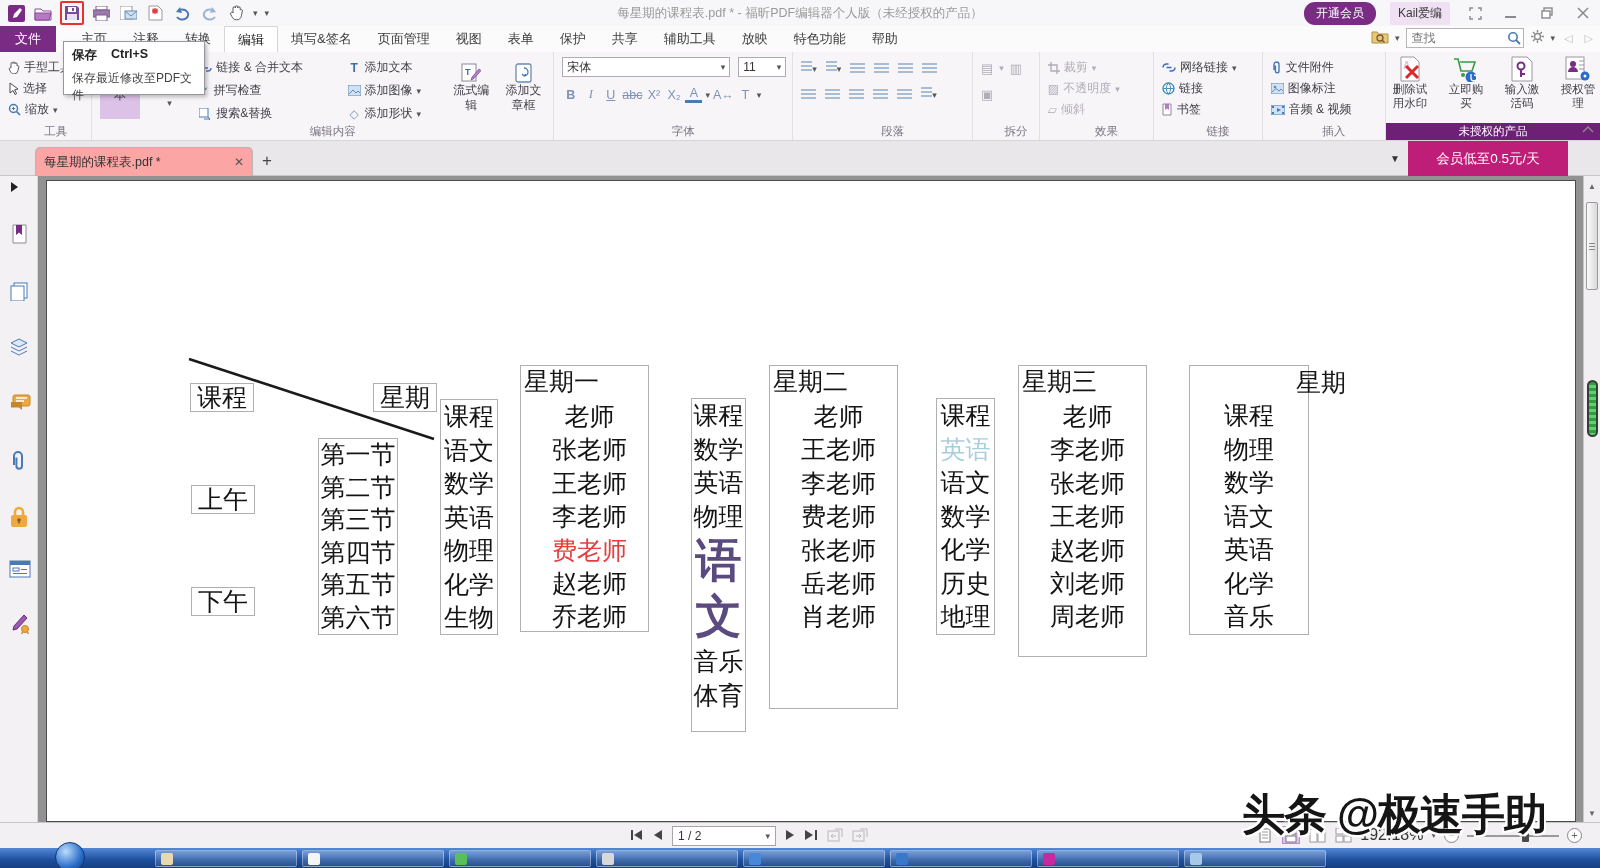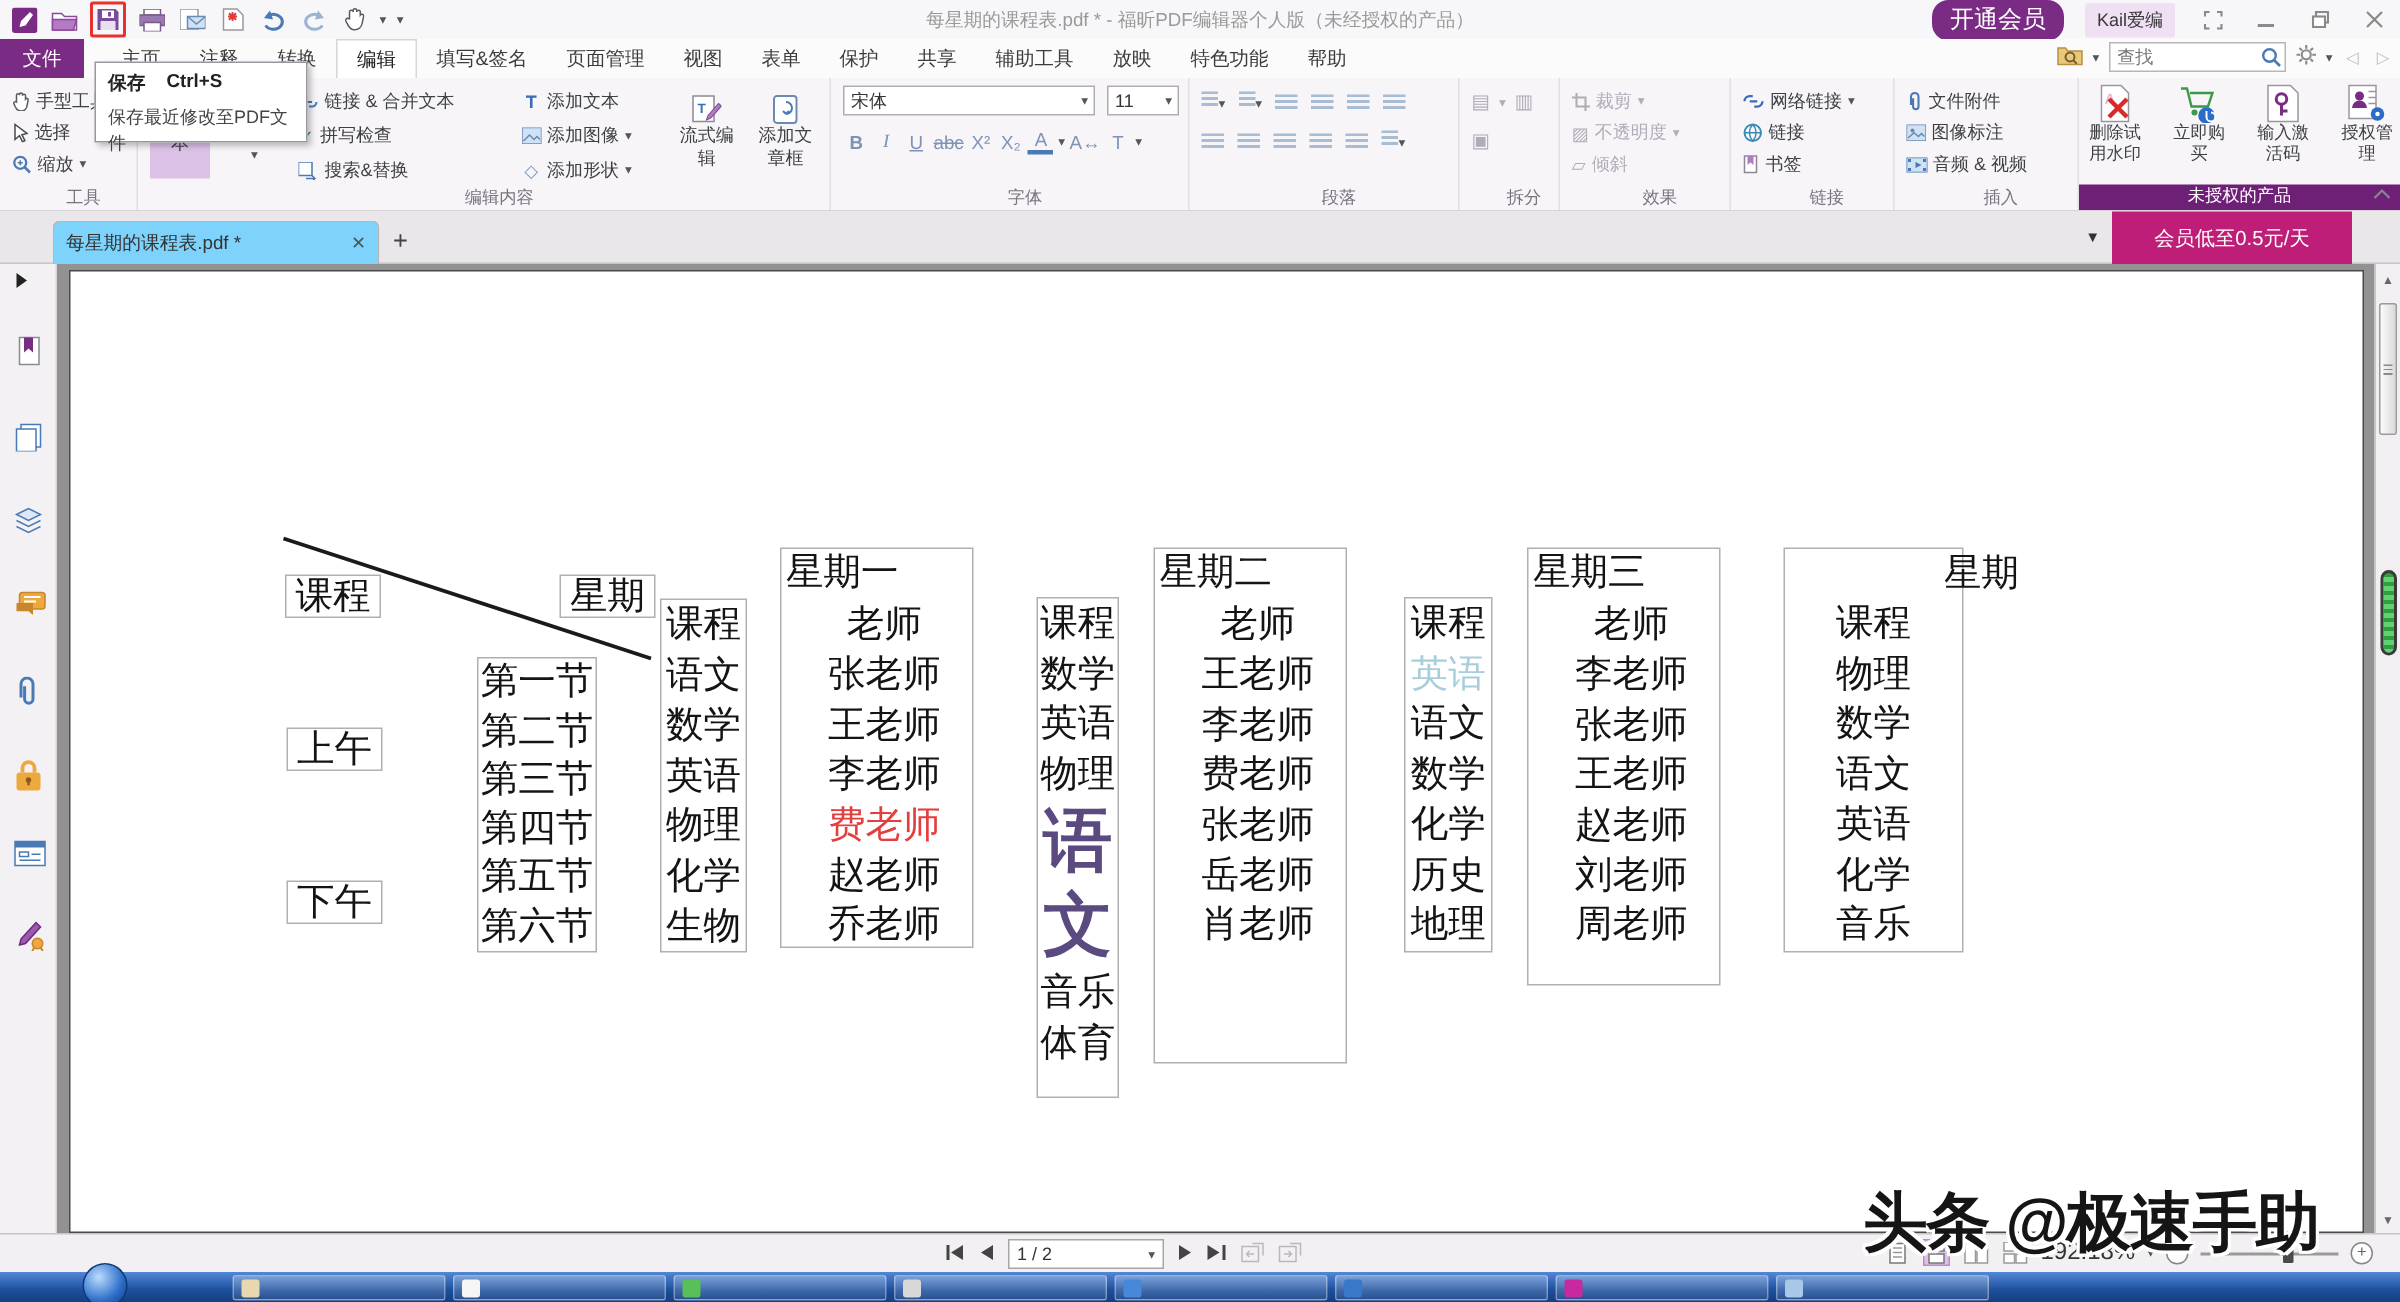--- a/index.html
+++ b/index.html
@@ -8,21 +8,21 @@
   .app { position:relative; width:1600px; height:868px; background:#f7f5f7; }
 
   
   .titlebar { position:absolute; left:0; top:0; width:1600px; height:26px; background:#f7f6f8; display:flex; align-items:center; }
   .qat { display:flex; align-items:center; gap:7px; padding-left:6px; }
   .qat .qbtn { width:20px; height:20px; display:flex; align-items:center; justify-content:center; }
   .save-hl { border:2px solid #e8322e; border-radius:2px; width:24px; height:24px; display:flex; align-items:center; justify-content:center; }
   .caret { color:#555; font-size:9px; }
   .tb-title { position:absolute; left:0; right:0; text-align:center; color:#9a9a9a; font-size:12.5px; pointer-events:none; }
   .tb-right { position:absolute; right:6px; top:0; height:26px; display:flex; align-items:center; gap:14px; }
-  .member-pill { background:#7a2c85; color:#fff; border-radius:11px; padding:3px 12px; font-size:16px; }
+  .member-pill { background:#7a2c85; color:#fff; border-radius:11px; padding:3px 12px; font-size:12px; }
   .user-chip { background:#efe0f4; color:#3a3a3a; padding:3px 8px; border-radius:2px; font-size:12px; }
   .winbtn { width:22px; height:18px; display:flex; align-items:center; justify-content:center; }
 
   
   .menubar { position:absolute; left:0; top:26px; width:1600px; height:26px; background:#fcfbfc; display:flex; align-items:stretch; }
   .file-tab { width:56px; background:#7a2c85; color:#fff; display:flex; align-items:center; justify-content:center; font-size:13px; }
   .mtabs { display:flex; align-items:stretch; margin-left:12px; }
   .mtabs > div { padding:0 13px; display:flex; align-items:center; font-size:13px; color:#3c3c3c; }
   .mtabs > div.active { background:#fff; border:1px solid #d8d4d8; border-bottom:none; color:#222; }
   .findbar { position:absolute; right:4px; top:2px; display:flex; align-items:center; gap:6px; }
@@ -52,21 +52,21 @@
   .licbtn { width:48px; display:flex; flex-direction:column; align-items:center; font-size:11.5px; line-height:14px; text-align:center; color:#3f3f46; }
   .rib-collapse { position:absolute; right:6px; bottom:4px; color:#8a8490; }
 
   
   .tooltip { position:absolute; left:63px; top:41px; width:142px; height:54px; background:#fff; border:1px solid #9a96a0; box-shadow:2px 2px 4px rgba(0,0,0,.25); z-index:100; padding:5px 8px; }
   .tt-row1 { font-weight:bold; font-size:12.5px; color:#222; display:flex; gap:14px; }
   .tt-row2 { margin-top:6px; font-size:12px; color:#444; }
 
   
   .doctabbar { position:absolute; left:0; top:141px; width:1600px; height:35px; background:#e9e7e9; border-bottom:1px solid #c8c4c8; }
-  .doctab { position:absolute; left:35px; top:6px; width:218px; height:29px; background:#7dd3fc; border:1px solid #b8b4b8; border-bottom:none; border-radius:5px 5px 0 0; display:flex; align-items:center; padding:0 8px; font-size:12.5px; color:#333; }
+  .doctab { position:absolute; left:35px; top:6px; width:218px; height:29px; background:#fca5a5; border:1px solid #b8b4b8; border-bottom:none; border-radius:5px 5px 0 0; display:flex; align-items:center; padding:0 8px; font-size:12.5px; color:#333; }
   .doctab .close { margin-left:auto; color:#555; font-size:12px; }
   .newtab { position:absolute; left:262px; top:10px; font-size:17px; color:#444; }
   .tablist-dd { position:absolute; right:200px; top:12px; color:#333; font-size:10px; }
   .promo-banner { position:absolute; right:32px; top:0; width:160px; height:35px; background:#bf1e78; color:#fff; display:flex; align-items:center; justify-content:center; font-size:13.5px; }
 
   
   .main { position:absolute; left:0; top:176px; width:1600px; height:646px; }
   .sidebar { position:absolute; left:0; top:0; width:38px; height:100%; background:#f3f1f3; border-right:1px solid #d8d4d8; }
   .sb-ic { position:absolute; left:9px; width:20px; height:20px; }
   .canvas { position:absolute; left:38px; top:0; right:0; bottom:0; background:#929292; }

